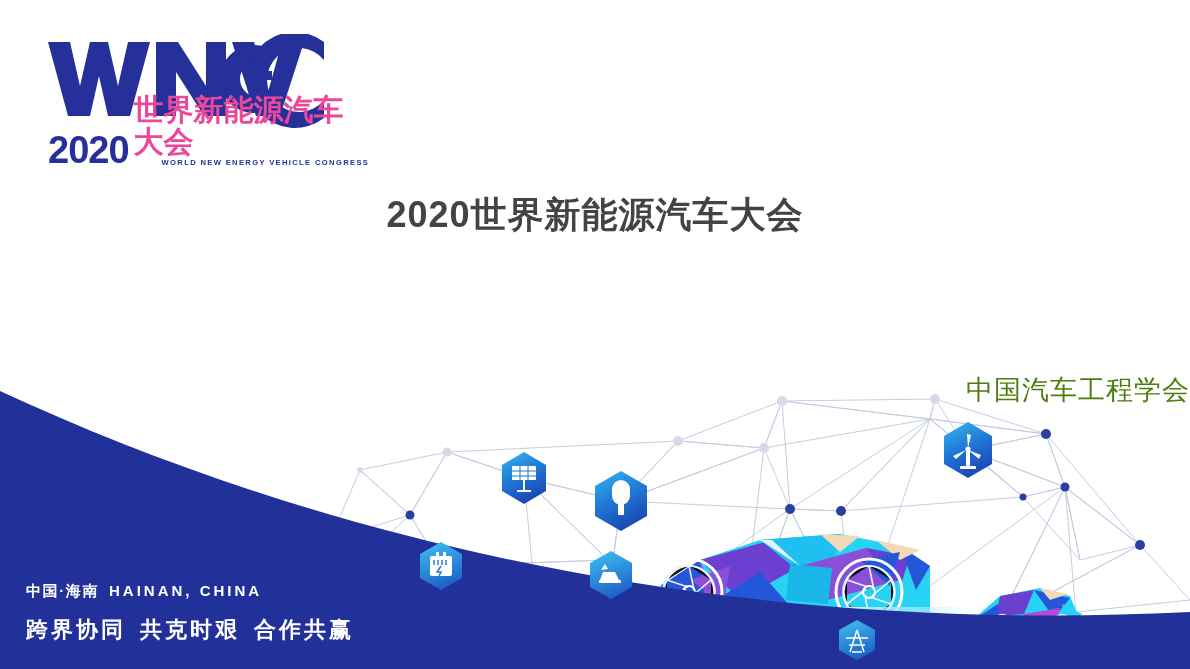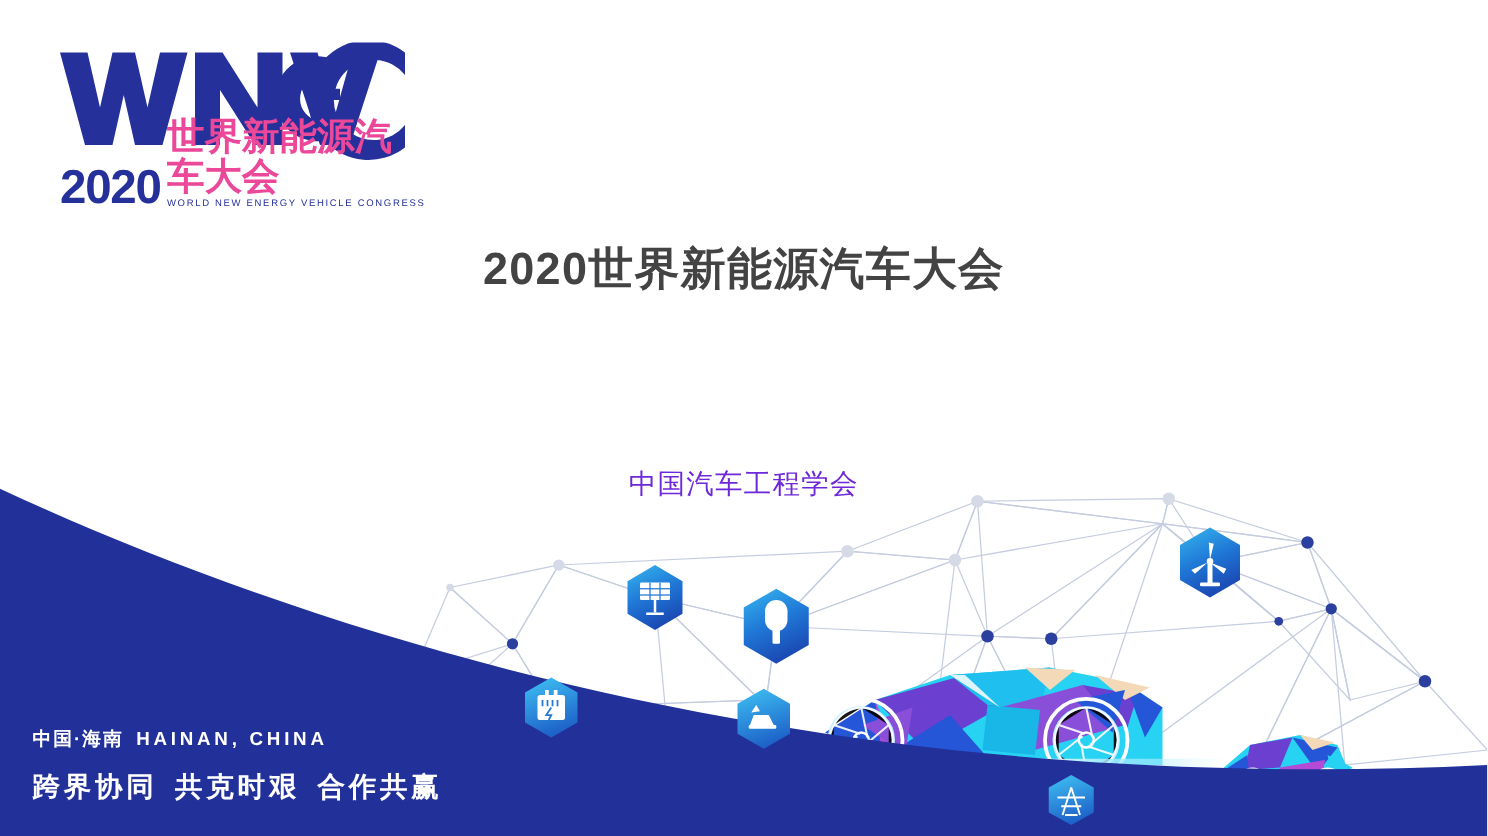--- a/index.html
+++ b/index.html
@@ -51,25 +51,25 @@
     line-height: 1.15;
     white-space: nowrap;
   }
 
   
   .organizer {
     position: absolute;
     left: 0;
     right: 0;
     top: 372px;
-    text-align: center;
-    font-size: 22px;
+    text-align: right;
+    font-size: 27px;
     font-weight: 500;
     letter-spacing: 1px;
-    color: #6d28d9;
+    color: #4d7c0f;
     white-space: nowrap;
   }
 
   
   .footer {
     position: absolute;
     left: 26px;
     bottom: 24px;
     color: #ffffff;
   }
@@ -355,21 +355,21 @@
         <rect x="222" y="26" width="2" height="2"></rect>
         <rect x="214" y="30" width="2" height="2"></rect>
         <rect x="218" y="30" width="2" height="2"></rect>
         <rect x="222" y="30" width="2" height="2"></rect>
       </g>
     </svg>
     <div style="position:absolute; left:2px; top:60px; display:flex; align-items:flex-end; gap:5px;">
       <span style="font-size:38px; font-weight:bold; color:#25309b; line-height:0.95; letter-spacing:-1px;">2020</span>
       <span style="display:flex; flex-direction:column;">
         <span style="font-size:30px; font-weight:bold; color:#ec4899; letter-spacing:0px; line-height:1.05;">世界新能源汽车大会</span>
-        <span style="font-size:7.6px; font-weight:normal; color:#25309b; letter-spacing:1.35px; line-height:1.5; white-space:nowrap;">WORLD NEW ENERGY VEHICLE CONGRESS</span>
+        <span style="font-size:7.6px; font-weight:bold; color:#25309b; letter-spacing:1.35px; line-height:1.5; white-space:nowrap;margin-left:28px;">WORLD NEW ENERGY VEHICLE CONGRESS</span>
       </span>
     </div>
   </div>
 
   <div class="main-title">2020世界新能源汽车大会</div>
 
   <div class="organizer">中国汽车工程学会</div>
 
   <div class="footer">
     <div class="footer-line-1">

